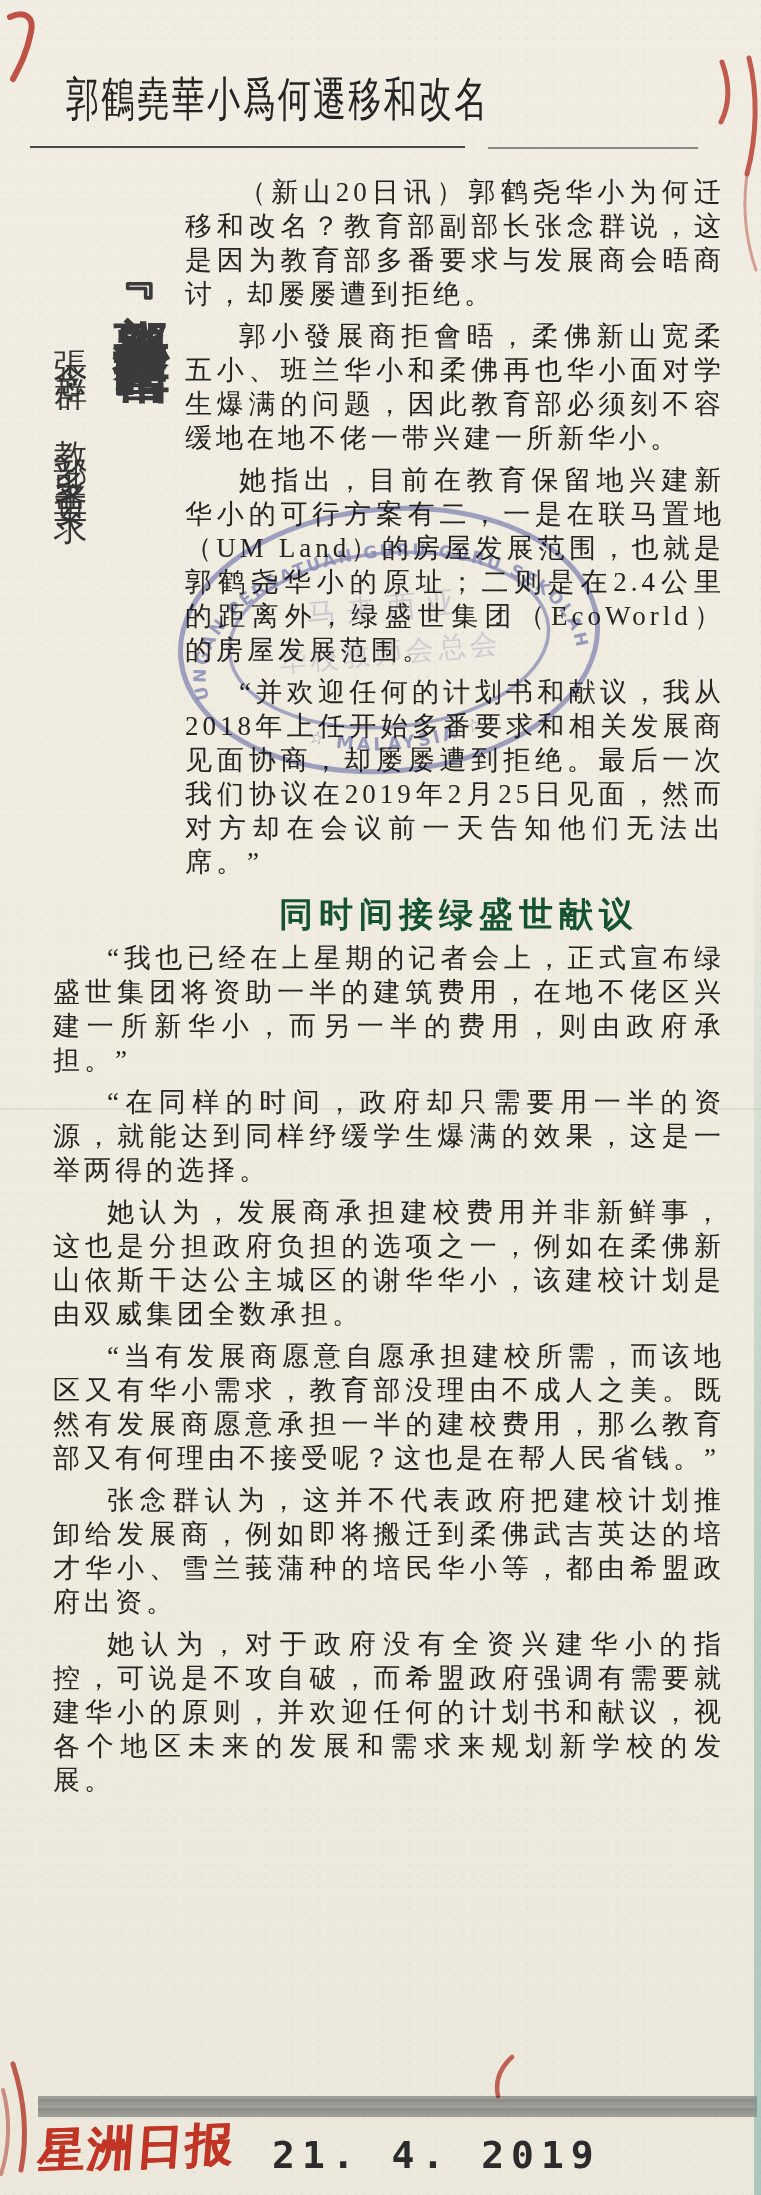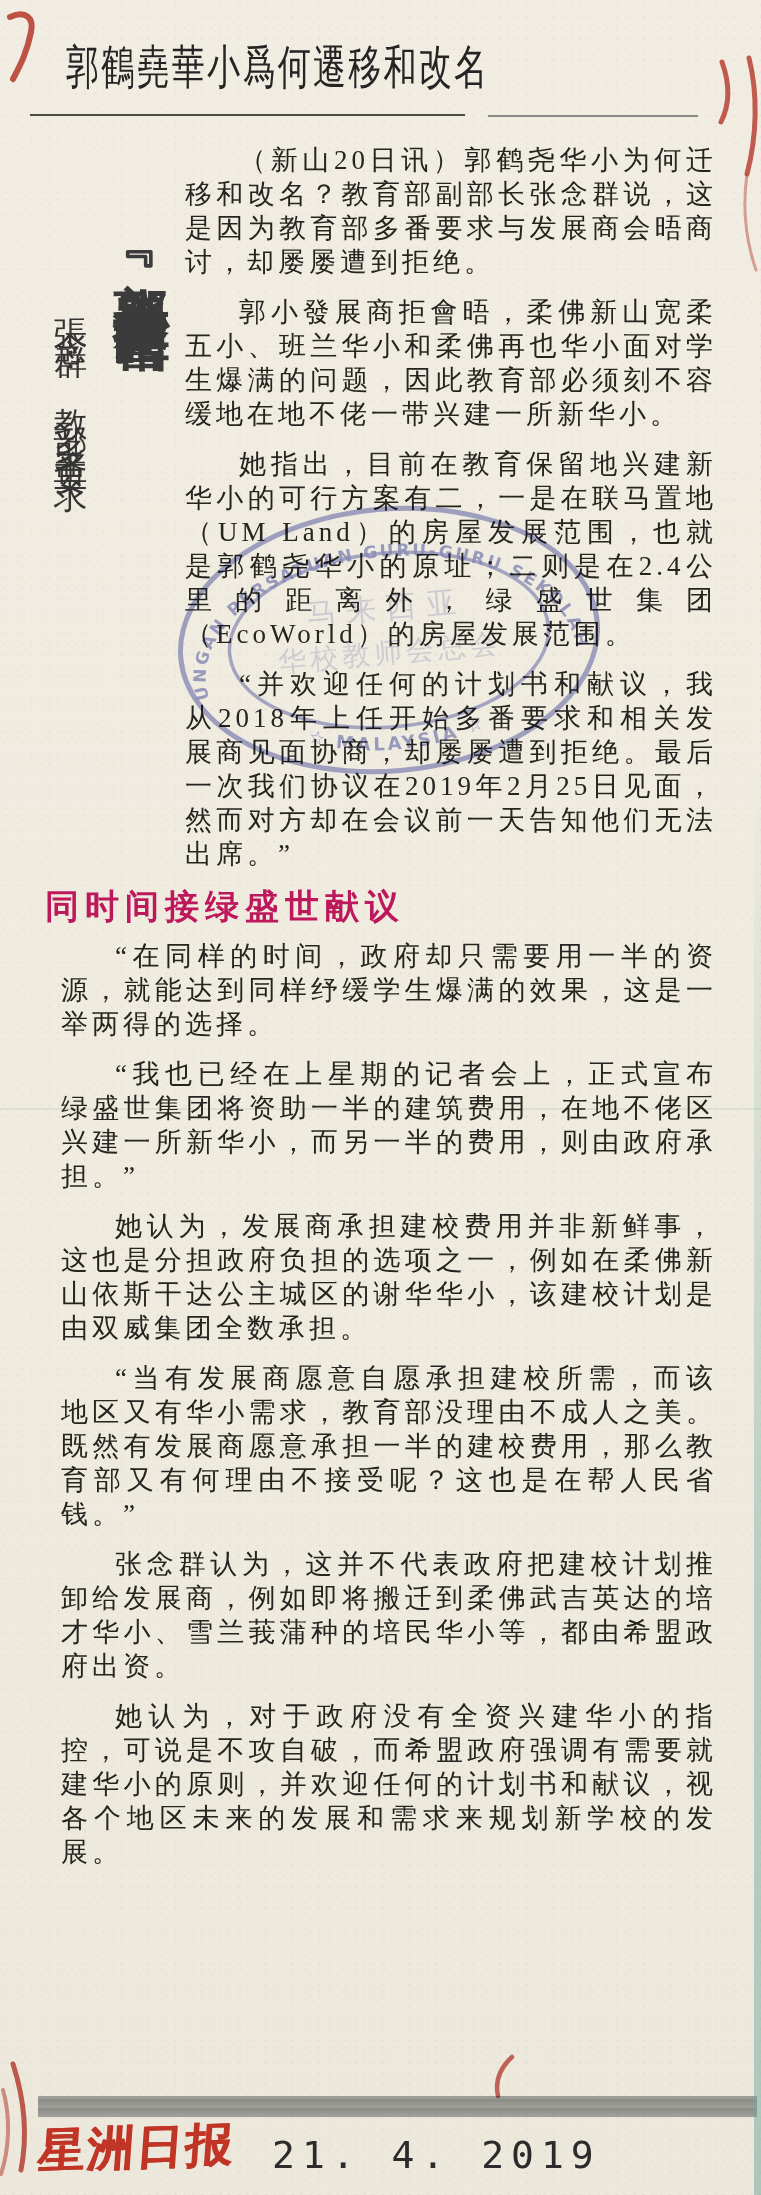--- a/index.html
+++ b/index.html
@@ -12,55 +12,55 @@
       linear-gradient(180deg, #f1ede2 0%, #efebdf 55%, #ece8dc 100%);
     background-size:9px 11px, 13px 7px, 100% 100%;
     font-family:"Liberation Serif", serif;
     color:#262420;
   }
   .edge-right{
     position:absolute;top:0;right:0;width:7px;height:100%;
     background:linear-gradient(180deg, rgba(150,190,180,0) 35%, rgba(125,175,165,0.45) 70%, rgba(110,165,155,0.5) 100%);
     z-index:7;pointer-events:none;
   }
-  .masthead{position:relative;padding-top:36px;}
+  .masthead{position:relative;padding-top:36px;margin-top:32px;}
   .masthead h1{
     margin:0 0 0 66px;display:inline-block;
     font-family:"Liberation Sans", sans-serif;font-weight:400;
     font-size:46px;letter-spacing:3px;color:#242424;
     transform:scale(0.72,1.02);transform-origin:left top;white-space:nowrap;
   }
   .head-rule{position:relative;height:3px;margin:16px 0 0 30px;width:700px;}
   .head-rule .seg1{position:absolute;left:0;top:0;width:435px;height:2px;background:#4a4a48;}
   .head-rule .seg2{position:absolute;left:458px;top:1px;width:210px;height:2px;background:#8a8a86;}
   .article{
     position:relative;margin-top:26px;padding:0 28px 0 45px;
     font-size:27px;line-height:34px;text-align:justify;letter-spacing:4px;
     z-index:1;
   }
-  .article p{margin:16px;text-indent:2em;}
+  .article p{margin:8px;text-indent:2em;}
   .side-block{float:left;width:140px;height:726px;position:relative;}
   .side-big{
     position:absolute;top:90px;left:62px;
     writing-mode:vertical-rl;text-orientation:mixed;
     font-family:"Liberation Sans", sans-serif;font-weight:700;
     font-size:56px;line-height:1.25;letter-spacing:5px;color:#3b3b3b;
     white-space:nowrap;text-align:left;text-indent:0;
   }
   .side-kicker{
     position:absolute;top:148px;left:6px;
     writing-mode:vertical-rl;text-orientation:mixed;
     font-family:"Liberation Sans", sans-serif;font-weight:400;
     font-size:34px;line-height:1.15;letter-spacing:14px;color:#343434;
     white-space:nowrap;text-indent:0;
   }
   .section-head{
-    margin:18px 0 10px;text-indent:0;
+    margin:18px 0 10px;text-align:center;text-indent:0;
     font-family:"Liberation Sans", sans-serif;font-weight:700;
-    font-size:34px;letter-spacing:6px;color:#be185d;clear:none;
+    font-size:34px;letter-spacing:6px;color:#14532d;clear:none;
   }
   .scan-line{position:absolute;left:0;top:1108px;width:100%;height:2px;
     background:rgba(130,175,160,0.18);z-index:0;pointer-events:none;}
   .stamp{
     position:absolute;left:172px;top:500px;width:434px;height:280px;
     z-index:3;mix-blend-mode:multiply;opacity:0.85;
     transform:rotate(-5deg);pointer-events:none;
   }
   .penmarks{position:absolute;inset:0;width:761px;height:2195px;z-index:6;pointer-events:none;mix-blend-mode:multiply;}
   .footer{position:absolute;left:0;top:2096px;width:761px;z-index:2;}
@@ -71,21 +71,21 @@
   }
   .footer-row{display:flex;align-items:flex-end;margin:10px 0 0 36px;}
   .paper-logo{
     font-family:"DejaVu Serif", serif;font-weight:700;
     font-size:47px;line-height:1;color:#c03526;
     transform:skewX(-6deg) rotate(-2deg);transform-origin:left bottom;
     text-shadow:1px 0 0 #c03526;letter-spacing:2px;
   }
   .issue-date{
     margin-left:40px;font-family:"DejaVu Sans Mono", monospace;
-    font-size:38px;line-height:1;color:#2b2b2b;letter-spacing:7px;
+    font-size:38px;line-height:1;color:#2b2b2b;letter-spacing:7px;font-weight:bold;
   }
 </style>
 </head>
 <body>
 
 <div class="edge-right"></div>
 <div class="scan-line"></div>
 
 <div class="masthead">
   <h1>郭鶴堯華小爲何遷移和改名</h1>
@@ -101,22 +101,22 @@
     <div class="side-kicker">張念群：教部多番要求</div>
   </div>
 
   <p>（新山20日讯）郭鹤尧华小为何迁移和改名？教育部副部长张念群说，这是因为教育部多番要求与发展商会晤商讨，却屡屡遭到拒绝。</p>
   <p>郭小發展商拒會晤，柔佛新山宽柔五小、班兰华小和柔佛再也华小面对学生爆满的问题，因此教育部必须刻不容缓地在地不佬一带兴建一所新华小。</p>
   <p>她指出，目前在教育保留地兴建新华小的可行方案有二，一是在联马置地（UM Land）的房屋发展范围，也就是郭鹤尧华小的原址；二则是在2.4公里的距离外，绿盛世集团（EcoWorld）的房屋发展范围。</p>
   <p>“并欢迎任何的计划书和献议，我从2018年上任开始多番要求和相关发展商见面协商，却屡屡遭到拒绝。最后一次我们协议在2019年2月25日见面，然而对方却在会议前一天告知他们无法出席。”</p>
 
   <h3 class="section-head">同时间接绿盛世献议</h3>
 
+  <p>“我也已经在上星期的记者会上，正式宣布绿盛世集团将资助一半的建筑费用，在地不佬区兴建一所新华小，而另一半的费用，则由政府承担。”</p>
   <p>“在同样的时间，政府却只需要用一半的资源，就能达到同样纾缓学生爆满的效果，这是一举两得的选择。</p>
-  <p>“我也已经在上星期的记者会上，正式宣布绿盛世集团将资助一半的建筑费用，在地不佬区兴建一所新华小，而另一半的费用，则由政府承担。”</p>
   <p>她认为，发展商承担建校费用并非新鲜事，这也是分担政府负担的选项之一，例如在柔佛新山依斯干达公主城区的谢华华小，该建校计划是由双威集团全数承担。</p>
 
 
   <p>“当有发展商愿意自愿承担建校所需，而该地区又有华小需求，教育部没理由不成人之美。既然有发展商愿意承担一半的建校费用，那么教育部又有何理由不接受呢？这也是在帮人民省钱。”</p>
   <p>张念群认为，这并不代表政府把建校计划推卸给发展商，例如即将搬迁到柔佛武吉英达的培才华小、雪兰莪蒲种的培民华小等，都由希盟政府出资。</p>
   <p>她认为，对于政府没有全资兴建华小的指控，可说是不攻自破，而希盟政府强调有需要就建华小的原则，并欢迎任何的计划书和献议，视各个地区未来的发展和需求来规划新学校的发展。</p>
 </div>
 
 <svg class="stamp" viewBox="0 0 434 280" xmlns="http://www.w3.org/2000/svg">
   <ellipse cx="217" cy="140" rx="209" ry="131" fill="none" stroke="#7e84c6" stroke-width="5" opacity="0.8"></ellipse>

